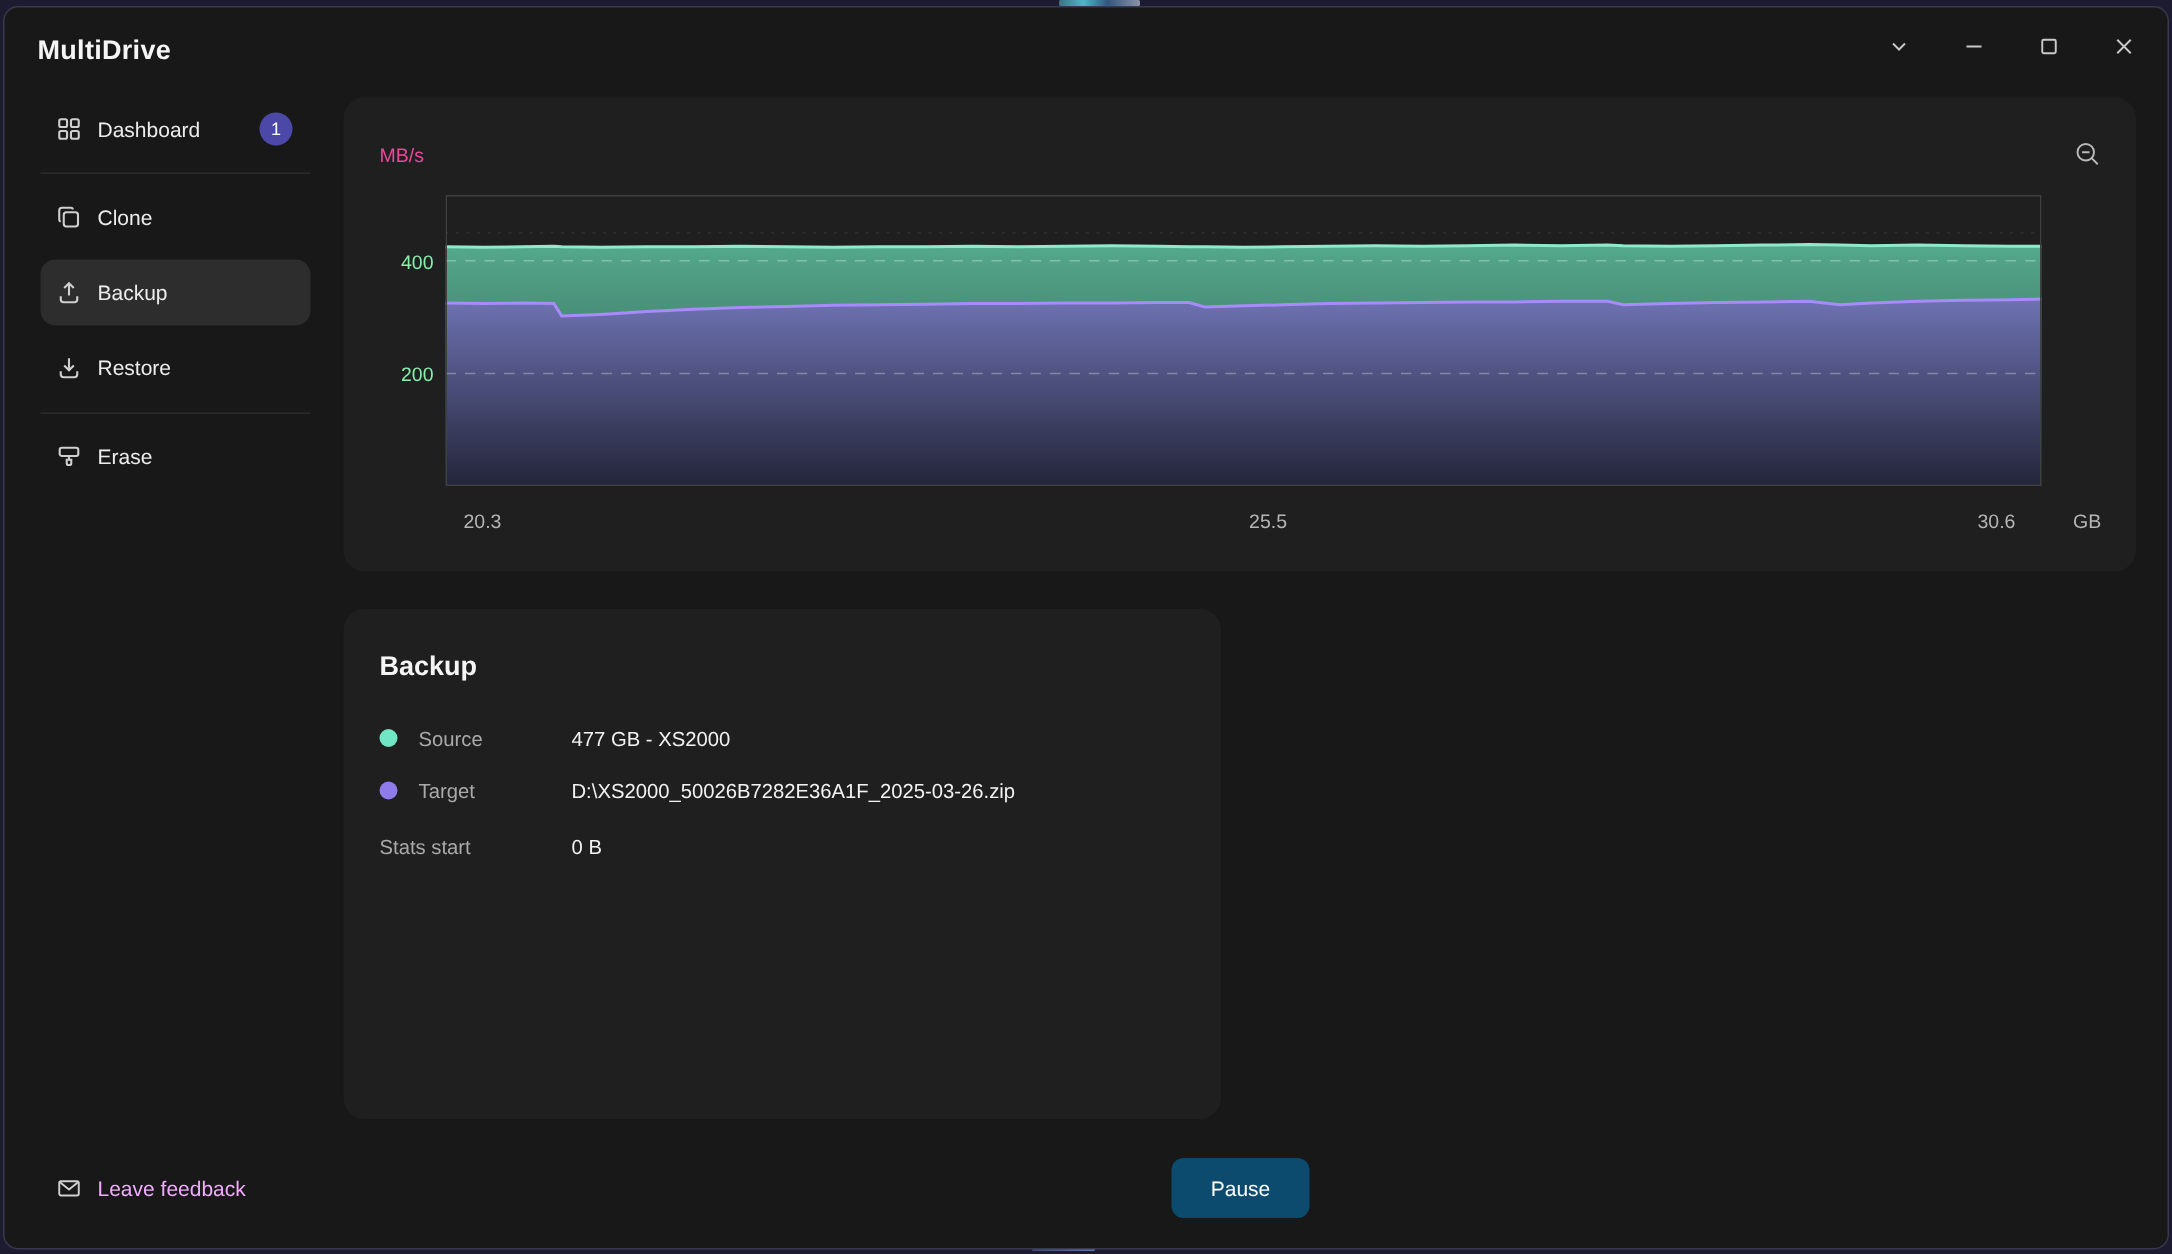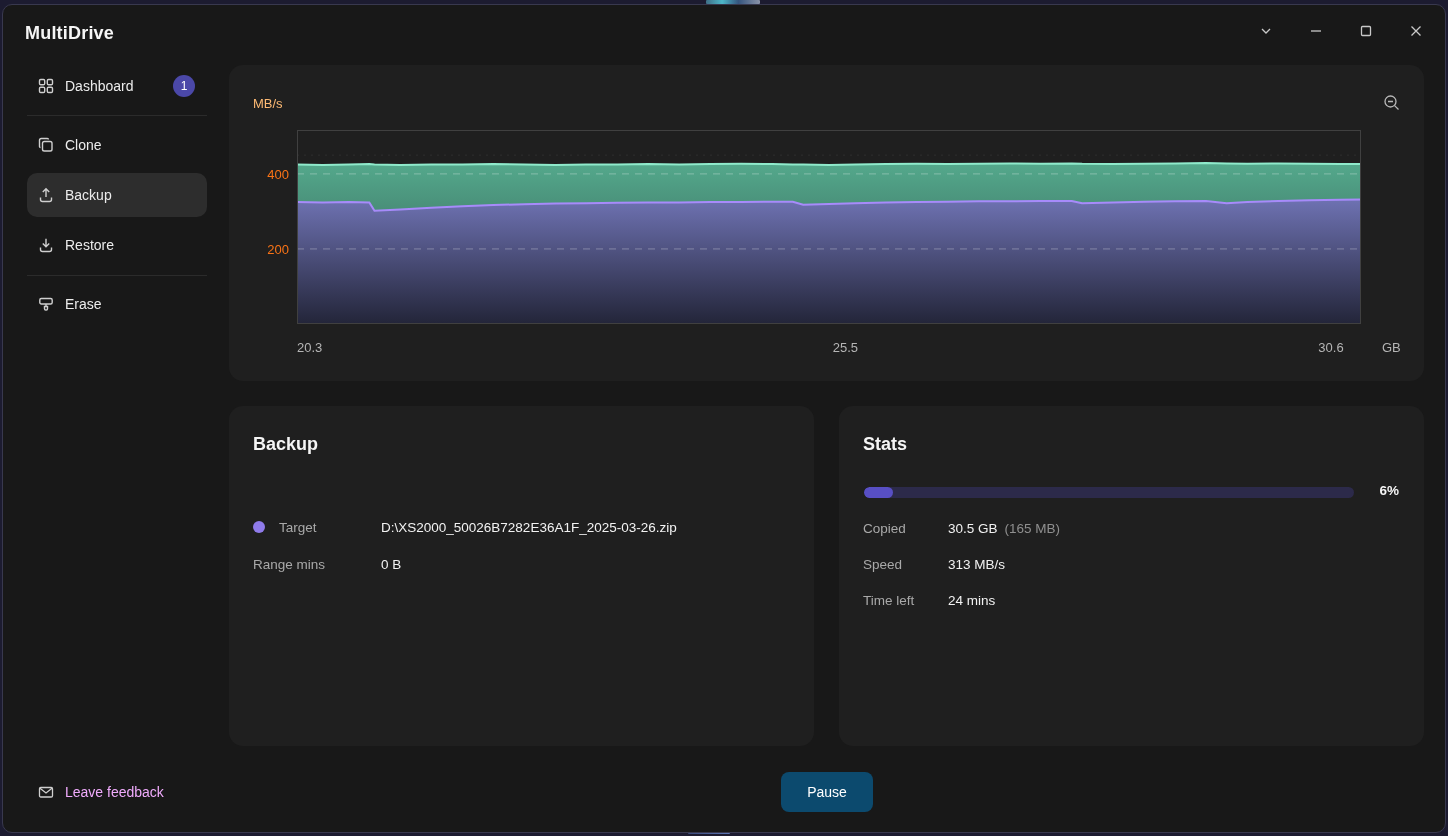--- a/index.html
+++ b/index.html
@@ -33,25 +33,25 @@
     background:#4b48a8; color:#fff; font-size:12px;
     display:flex; align-items:center; justify-content:center;
   }
 
   
   .card { position:absolute; background:#1f1f1f; border-radius:14px; }
   .card-title { position:absolute; left:24px; top:28px; font-size:18px; font-weight:bold; color:#f5f5f5; }
 
   
   #chart-card { left:226px; top:60px; width:1195px; height:316px; }
-  .axis-unit-y { position:absolute; left:24px; top:31px; font-size:13px; color:#fdba74; }
+  .axis-unit-y { position:absolute; left:24px; top:31px; font-size:13px; color:#ec4899; }
   .zoomout-btn { position:absolute; left:1148px; top:25px; width:30px; height:30px; display:flex; align-items:center; justify-content:center; cursor:pointer; }
   .zoomout-btn svg { stroke:#b9b9b9; fill:none; stroke-width:1.3; }
   .plot { position:absolute; left:68px; top:65px; width:1064px; height:194px; }
-  .ytick { position:absolute; width:40px; left:20px; text-align:right; font-size:13px; color:#f97316; }
+  .ytick { position:absolute; width:40px; left:20px; text-align:right; font-size:13px; color:#86efac; }
   .xtick { position:absolute; top:275px; font-size:13px; color:#b5b5b5; }
   .axis-unit-x { position:absolute; left:1153px; top:275px; font-size:13px; color:#b5b5b5; }
 
   
   #backup-card { left:226px; top:401px; width:585px; height:340px; }
   #stats-card  { left:836px; top:401px; width:585px; height:340px; }
   .row { position:absolute; left:24px; right:24px; height:18px; display:flex; align-items:center; font-size:13.5px; }
   .dot { width:12px; height:12px; border-radius:50%; margin-right:14px; flex:none; }
   .dot-teal { background:#70e6c5; }
   .dot-purple { background:#8f7bea; }
@@ -224,58 +224,41 @@
           <path d="M0.0,34.5 L25.8,34.9 L51.7,34.5 L72.3,34.1 L77.5,34.5 L103.3,34.9 L134.3,34.5 L165.3,34.5 L196.3,34.1 L227.3,34.5 L258.3,34.9 L289.2,34.5 L320.2,34.5 L351.2,34.1 L382.2,34.5 L413.2,34.1 L444.2,33.8 L475.2,34.1 L495.8,34.5 L506.2,34.5 L532.0,34.9 L557.8,34.5 L588.8,34.1 L619.8,33.8 L650.8,34.1 L681.8,33.8 L712.8,33.4 L743.8,33.8 L774.8,33.4 L785.1,33.8 L816.1,34.1 L847.1,33.8 L878.1,33.4 L909.0,33.0 L929.7,33.4 L950.4,33.8 L981.4,33.4 L1012.3,33.8 L1043.3,34.1 L1064.0,34.1 L1064,194 L0,194 Z" fill="url(#grad0)" stroke="none"></path>
           <path d="M0.0,34.5 L25.8,34.9 L51.7,34.5 L72.3,34.1 L77.5,34.5 L103.3,34.9 L134.3,34.5 L165.3,34.5 L196.3,34.1 L227.3,34.5 L258.3,34.9 L289.2,34.5 L320.2,34.5 L351.2,34.1 L382.2,34.5 L413.2,34.1 L444.2,33.8 L475.2,34.1 L495.8,34.5 L506.2,34.5 L532.0,34.9 L557.8,34.5 L588.8,34.1 L619.8,33.8 L650.8,34.1 L681.8,33.8 L712.8,33.4 L743.8,33.8 L774.8,33.4 L785.1,33.8 L816.1,34.1 L847.1,33.8 L878.1,33.4 L909.0,33.0 L929.7,33.4 L950.4,33.8 L981.4,33.4 L1012.3,33.8 L1043.3,34.1 L1064.0,34.1 " fill="none" stroke="#8feacb" stroke-width="2"></path>
           <path d="M0.0,72.0 L25.8,72.4 L51.7,72.0 L72.3,72.4 L77.5,80.7 L103.3,79.6 L134.3,77.7 L165.3,76.2 L196.3,75.0 L227.3,74.3 L258.3,73.5 L289.2,73.2 L320.2,72.8 L351.2,72.4 L382.2,72.4 L413.2,72.0 L444.2,72.0 L475.2,71.7 L495.8,71.7 L506.2,74.7 L532.0,73.9 L557.8,73.2 L588.8,72.4 L619.8,72.0 L650.8,71.7 L681.8,71.3 L712.8,71.3 L743.8,70.9 L774.8,70.9 L785.1,73.2 L816.1,72.4 L847.1,71.7 L878.1,71.3 L909.0,70.9 L929.7,73.2 L950.4,72.0 L981.4,70.9 L1012.3,70.2 L1043.3,69.8 L1064.0,69.4 L1064,194 L0,194 Z" fill="url(#grad1)" stroke="none"></path>
           <path d="M0.0,72.0 L25.8,72.4 L51.7,72.0 L72.3,72.4 L77.5,80.7 L103.3,79.6 L134.3,77.7 L165.3,76.2 L196.3,75.0 L227.3,74.3 L258.3,73.5 L289.2,73.2 L320.2,72.8 L351.2,72.4 L382.2,72.4 L413.2,72.0 L444.2,72.0 L475.2,71.7 L495.8,71.7 L506.2,74.7 L532.0,73.9 L557.8,73.2 L588.8,72.4 L619.8,72.0 L650.8,71.7 L681.8,71.3 L712.8,71.3 L743.8,70.9 L774.8,70.9 L785.1,73.2 L816.1,72.4 L847.1,71.7 L878.1,71.3 L909.0,70.9 L929.7,73.2 L950.4,72.0 L981.4,70.9 L1012.3,70.2 L1043.3,69.8 L1064.0,69.4 " fill="none" stroke="#a78bfa" stroke-width="2"></path>
           <line x1="0" x2="1064" y1="43.90328820116055" y2="43.90328820116055" stroke="rgba(255,255,255,0.30)" stroke-width="1" stroke-dasharray="7 6"></line>
           <line x1="0" x2="1064" y1="118.95164410058028" y2="118.95164410058028" stroke="rgba(255,255,255,0.30)" stroke-width="1" stroke-dasharray="7 6"></line>
           <rect x="0.5" y="0.5" width="1063" height="193" fill="none" stroke="#404040" stroke-width="1"></rect>
         </svg>
     </div>
 
-    <div class="xtick" style="left:68px;">20.3</div>
+    <div class="xtick" style="left:80px;">20.3</div>
     <div class="xtick" style="left:569px; width:60px; text-align:right;">25.5</div>
     <div class="xtick" style="left:1072px; width:60px; text-align:center;">30.6</div>
     <div class="axis-unit-x">GB</div>
   </div>
 
   <div class="card" id="backup-card">
     <div class="card-title">Backup</div>
 
+    <div class="row has-dot" style="top:77px;">
+      <span class="dot dot-teal"></span>
+      <span class="rlabel">Source</span>
+      <span class="rvalue">477 GB - XS2000</span>
+    </div>
     <div class="row has-dot" style="top:112px;">
       <span class="dot dot-purple"></span>
       <span class="rlabel">Target</span>
       <span class="rvalue">D:\XS2000_50026B7282E36A1F_2025-03-26.zip</span>
     </div>
     <div class="row" style="top:149px;">
-      <span class="rlabel">Range mins</span>
+      <span class="rlabel">Stats start</span>
       <span class="rvalue">0 B</span>
     </div>
   </div>
 
-  <div class="card" id="stats-card">
-    <div class="card-title">Stats</div>
-
-    <div class="progress-track">
-      <div class="progress-fill" style="width: 6%;"></div>
-    </div>
-    <div class="progress-pct">6%</div>
-
-    <div class="row" style="top:113px;">
-      <span class="rlabel">Copied</span>
-      <span class="rvalue">30.5 GB</span>
-      <span class="rsecondary">(165 MB)</span>
-    </div>
-    <div class="row" style="top:149px;">
-      <span class="rlabel">Speed</span>
-      <span class="rvalue">313 MB/s</span>
-    </div>
-    <div class="row" style="top:185px;">
-      <span class="rlabel">Time left</span>
-      <span class="rvalue">24 mins</span>
-    </div>
-  </div>
 
   <button class="pause-button">Pause</button>
 
 </div>
 
 </body></html>

